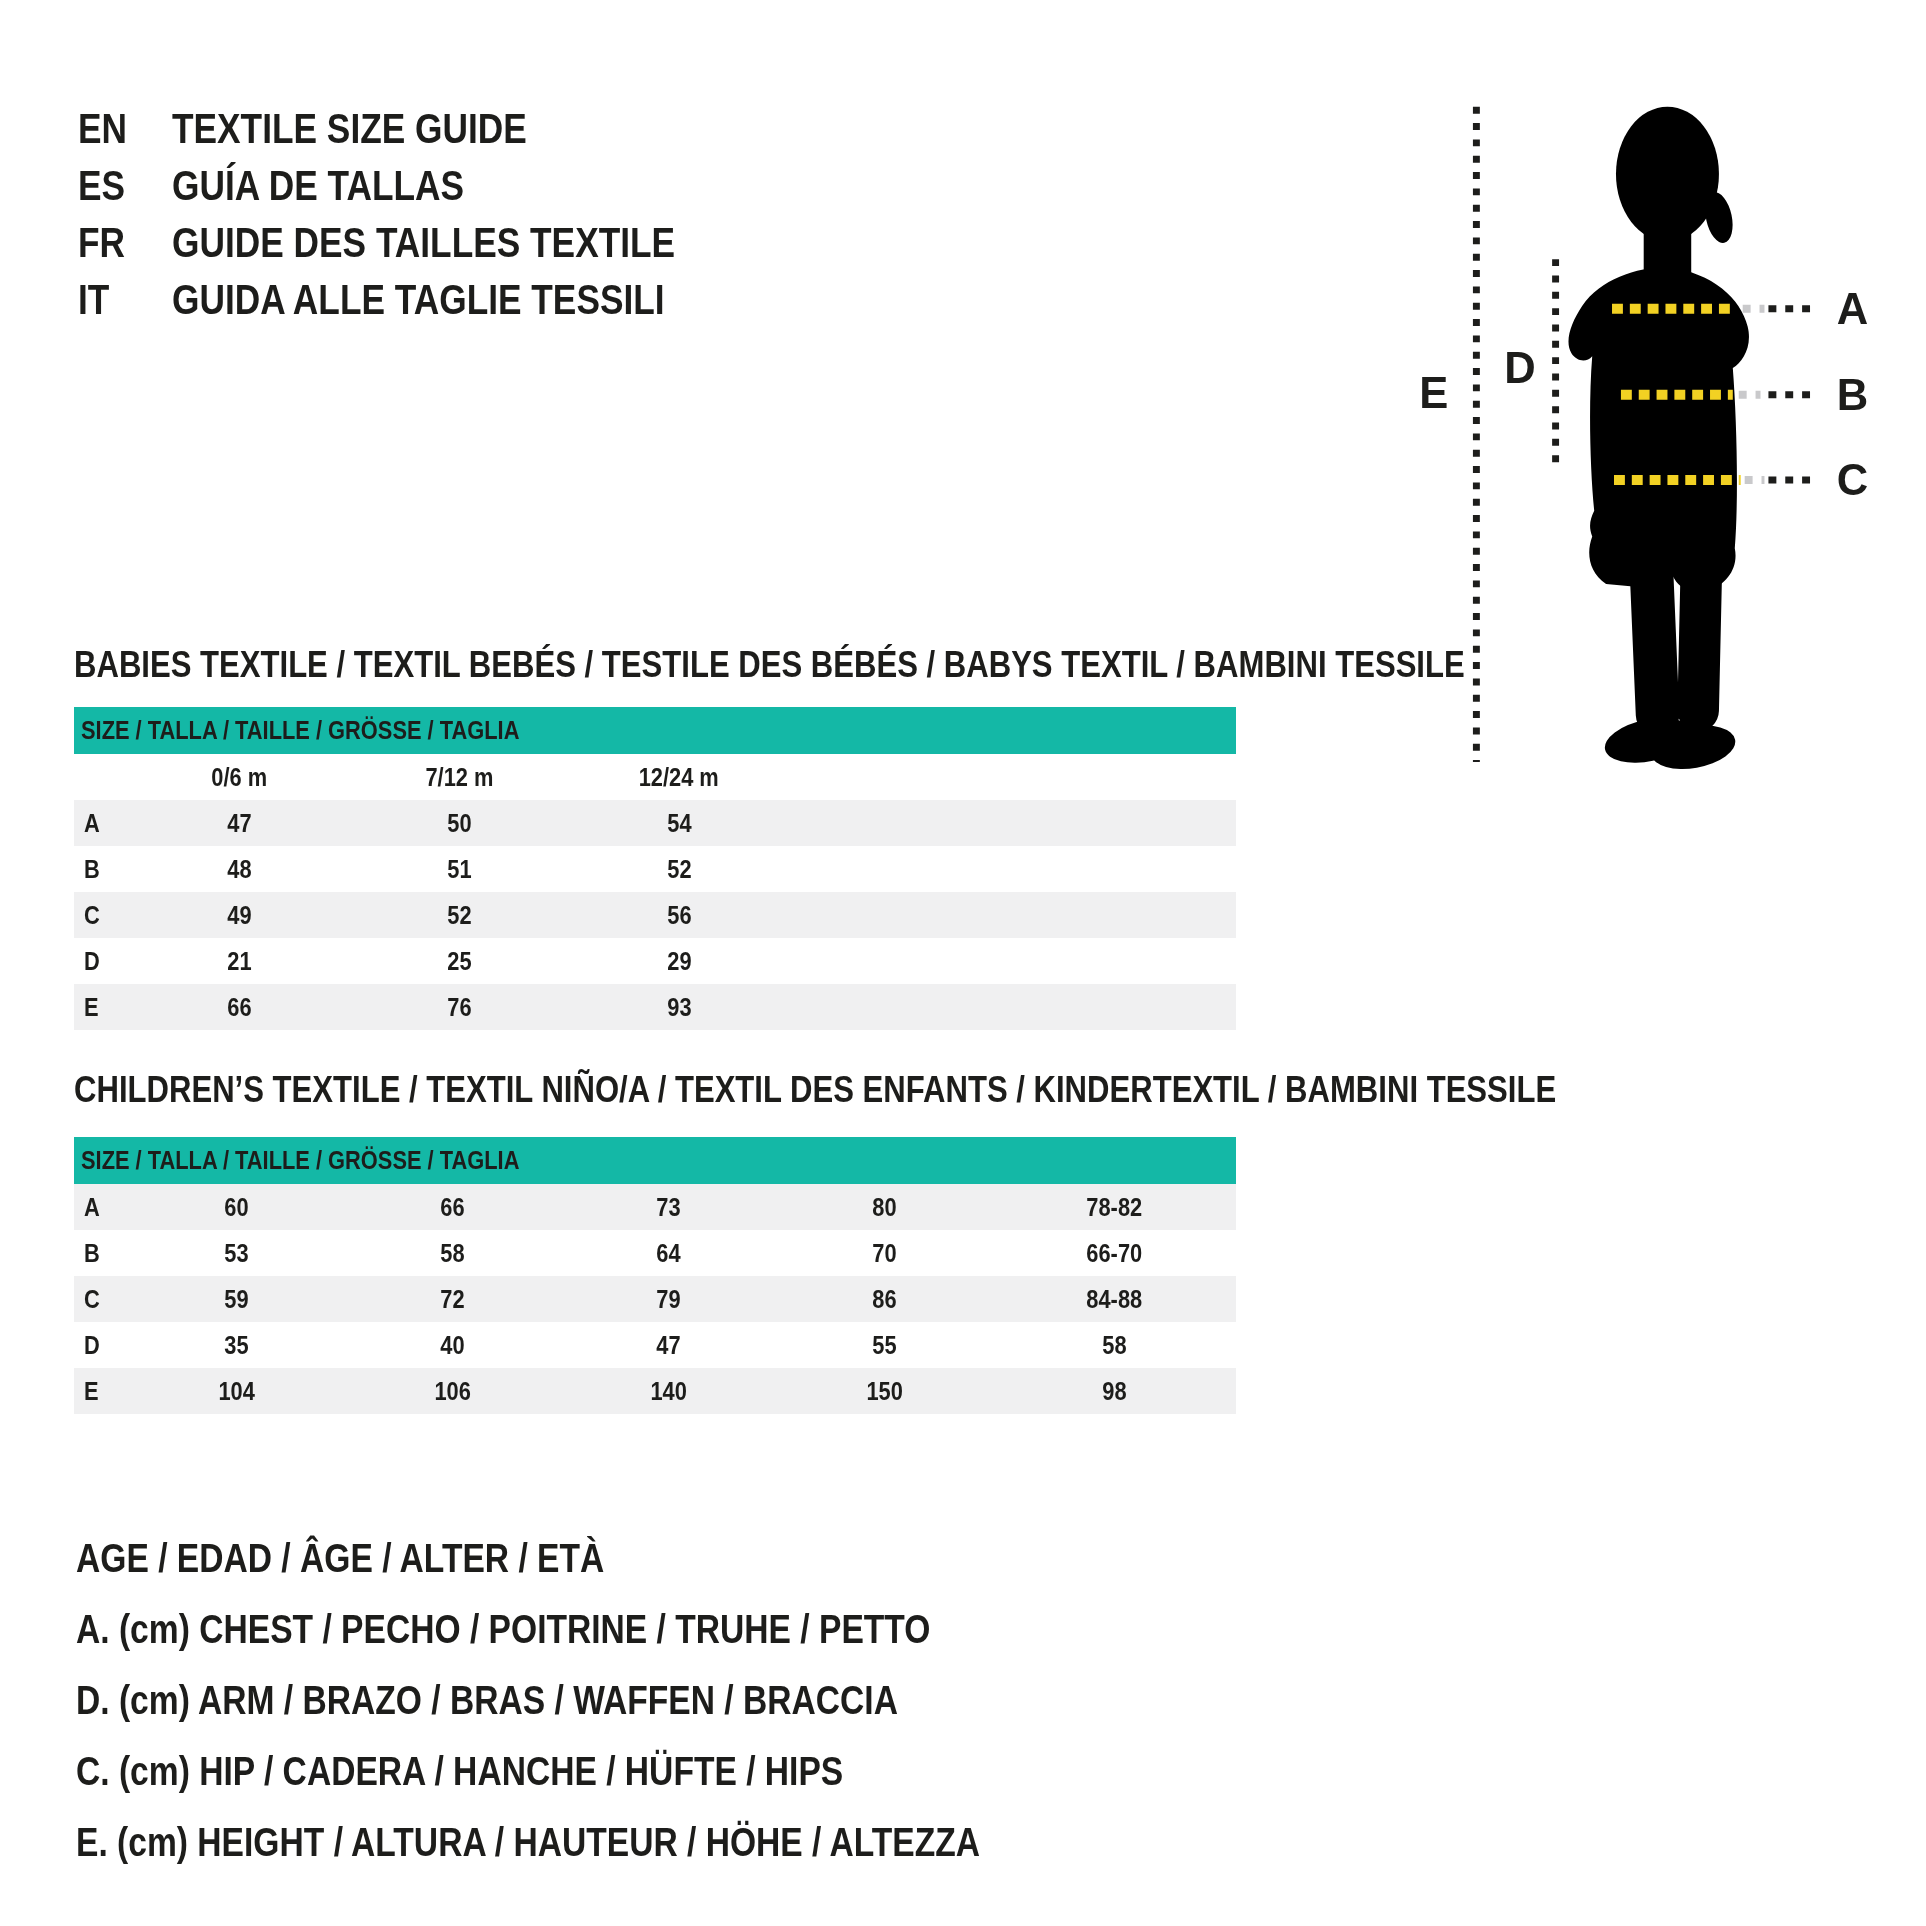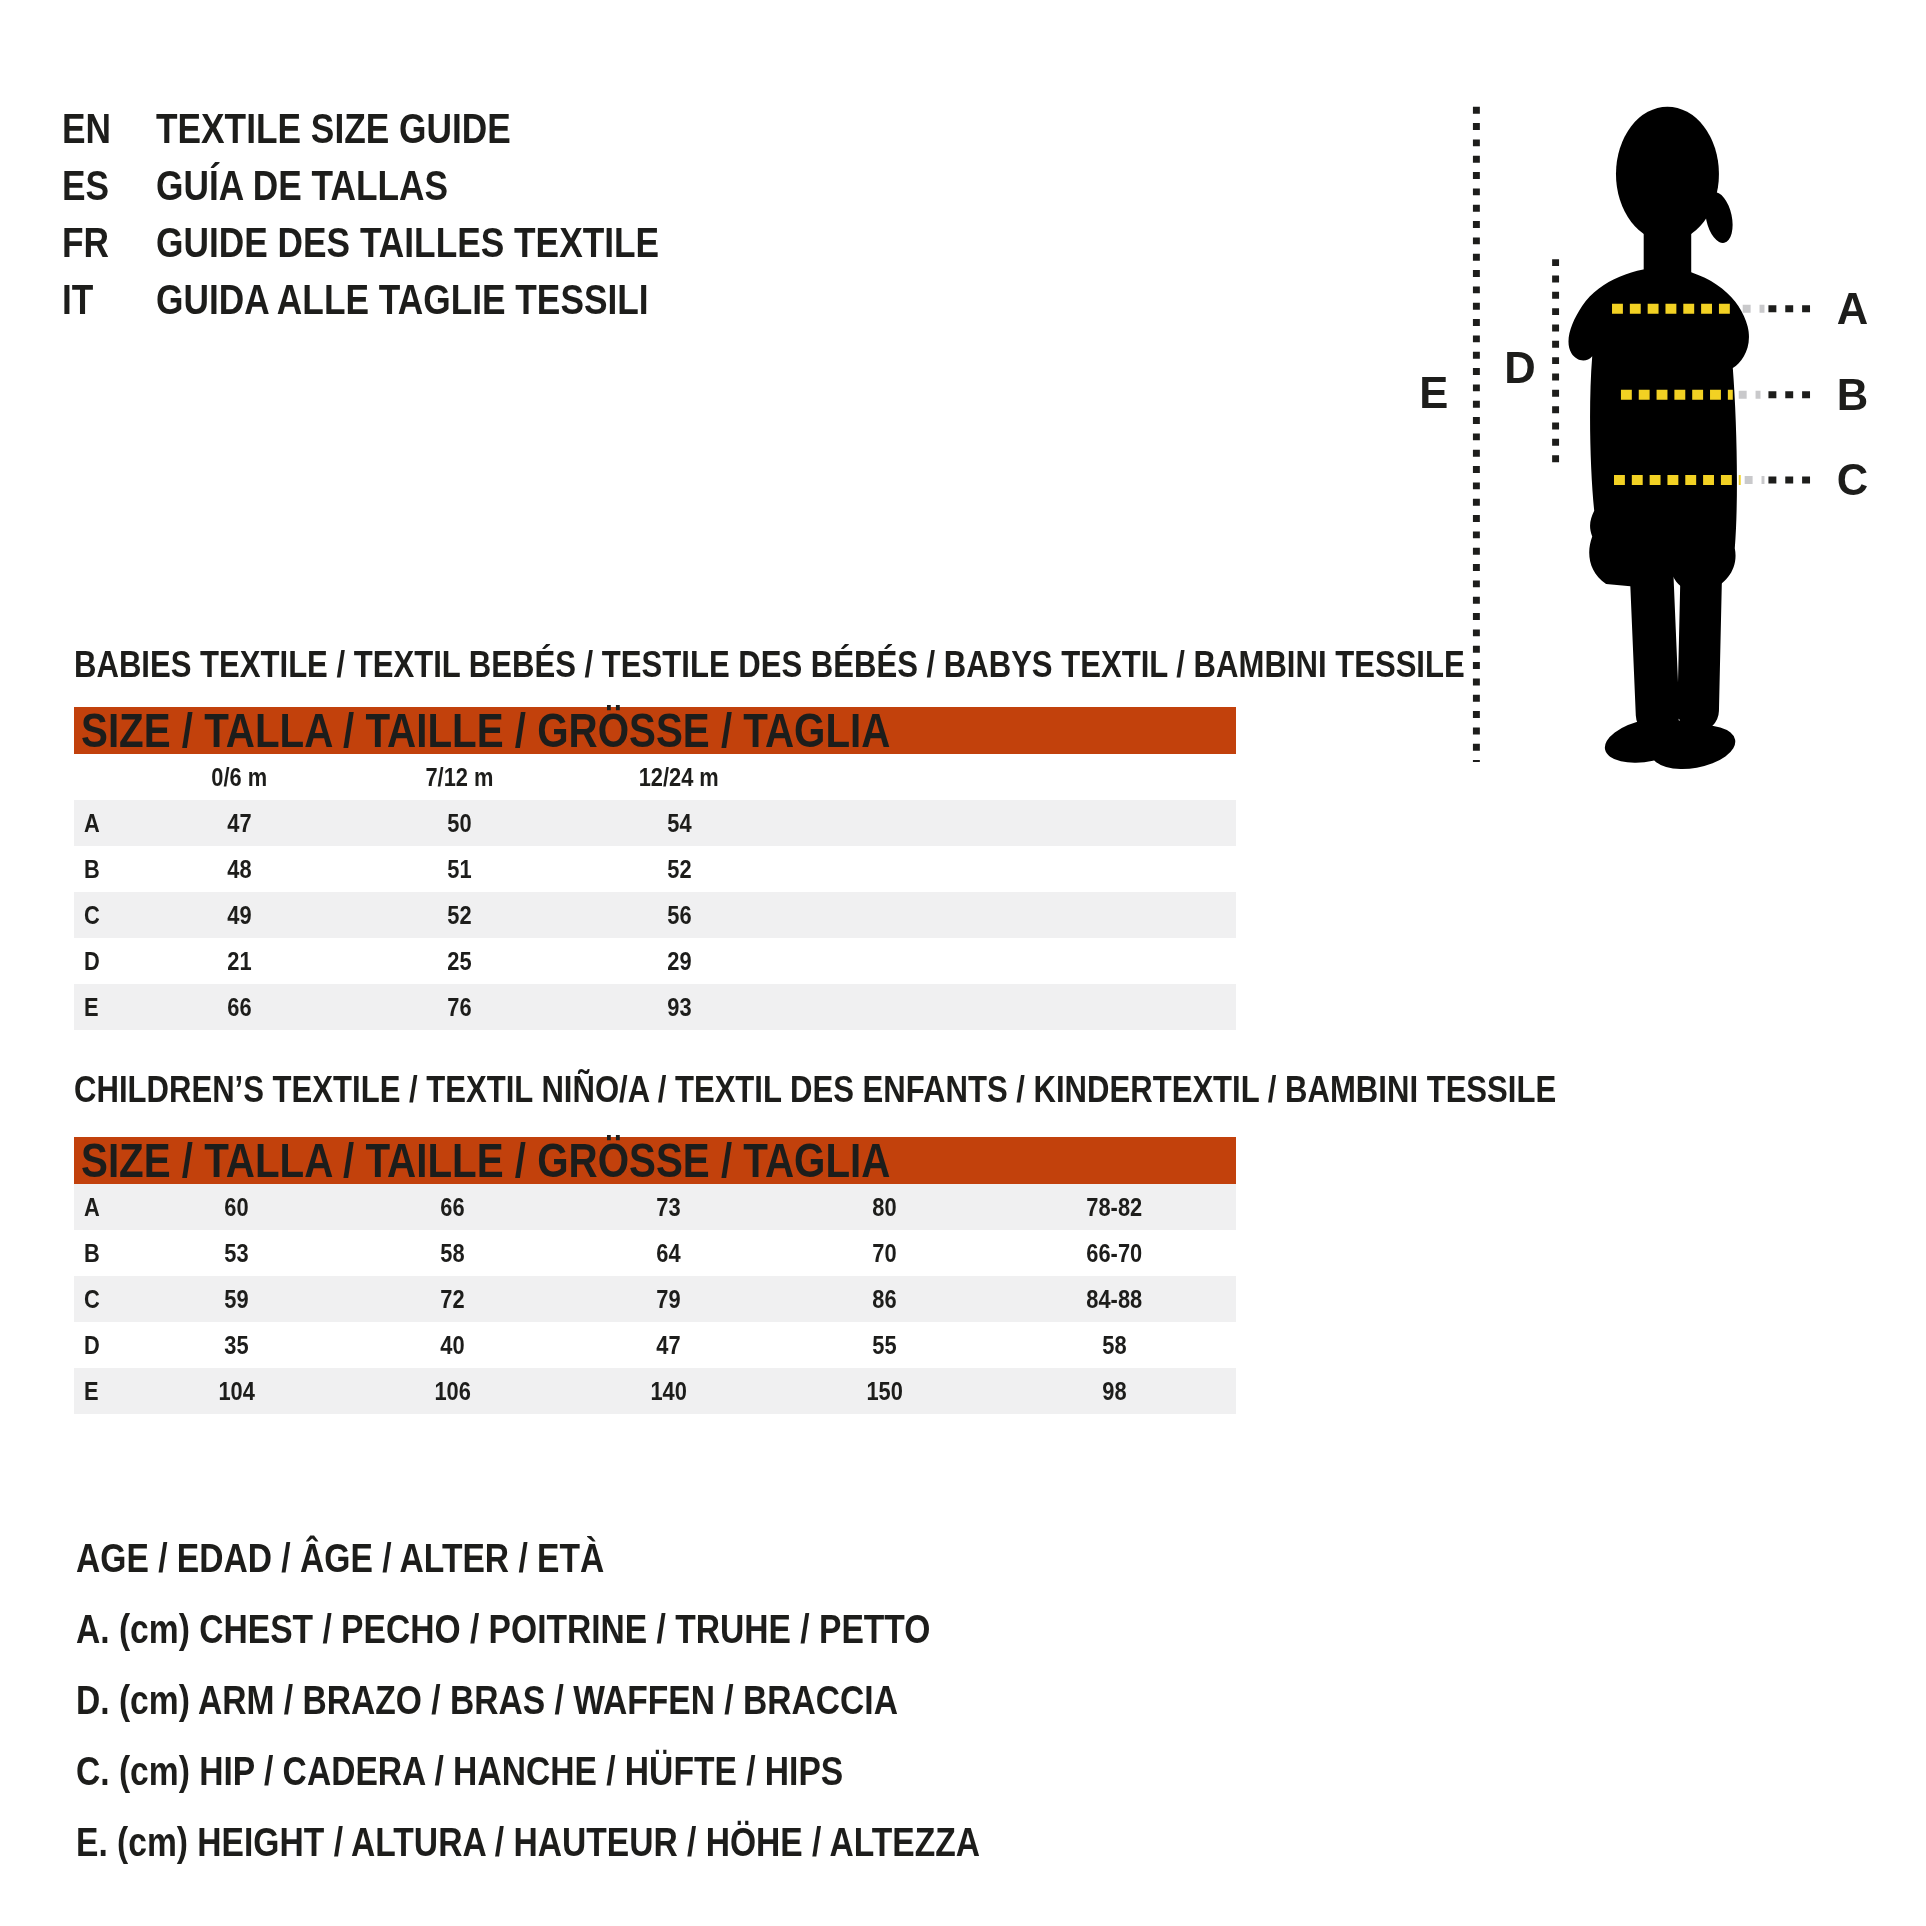--- a/index.html
+++ b/index.html
@@ -7,31 +7,31 @@
     width:1927px;height:1927px;background:#ffffff;position:relative;
     font-family:"Liberation Sans",sans-serif;color:#1d1d1b;
     -webkit-font-smoothing:antialiased;
   }
   .abs{position:absolute;}
   
   .cond{display:inline-block;transform:scaleX(.84);transform-origin:0 50%;white-space:nowrap;}
   .condc{display:inline-block;transform:scaleX(.84);transform-origin:50% 50%;white-space:nowrap;}
 
   
-  .lang-list{left:62px;top:100px;}
+  .lang-list{left:78px;top:100px;}
   .lang-row{height:57px;display:flex;align-items:center;font-size:42px;font-weight:700;}
   .lang-code{width:94px;}
 
   
   .section-title{font-size:37px;font-weight:700;height:42px;display:flex;align-items:center;}
 
   
   .tbl{left:74px;width:1162px;}
-  .tbl-bar{height:47px;background:#c2410c;display:flex;align-items:center;padding-left:7px;
-           font-size:48px;font-weight:700;box-sizing:border-box;}
+  .tbl-bar{height:47px;background:#14b8a6;display:flex;align-items:center;padding-left:7px;
+           font-size:26px;font-weight:700;box-sizing:border-box;}
   .tbl-row{height:46px;display:flex;align-items:center;font-size:26px;font-weight:700;}
   .stripe{background:#f0f0f1;}
   .cell-label{width:55px;padding-left:10px;box-sizing:border-box;}
   .cell{width:220px;text-align:center;}
   .cell.wide{width:248px;}
 
   
   .legend{left:76px;top:1516px;}
   .legend-row{height:57px;display:flex;align-items:center;font-size:40px;font-weight:700;margin-top:14px;}
 

